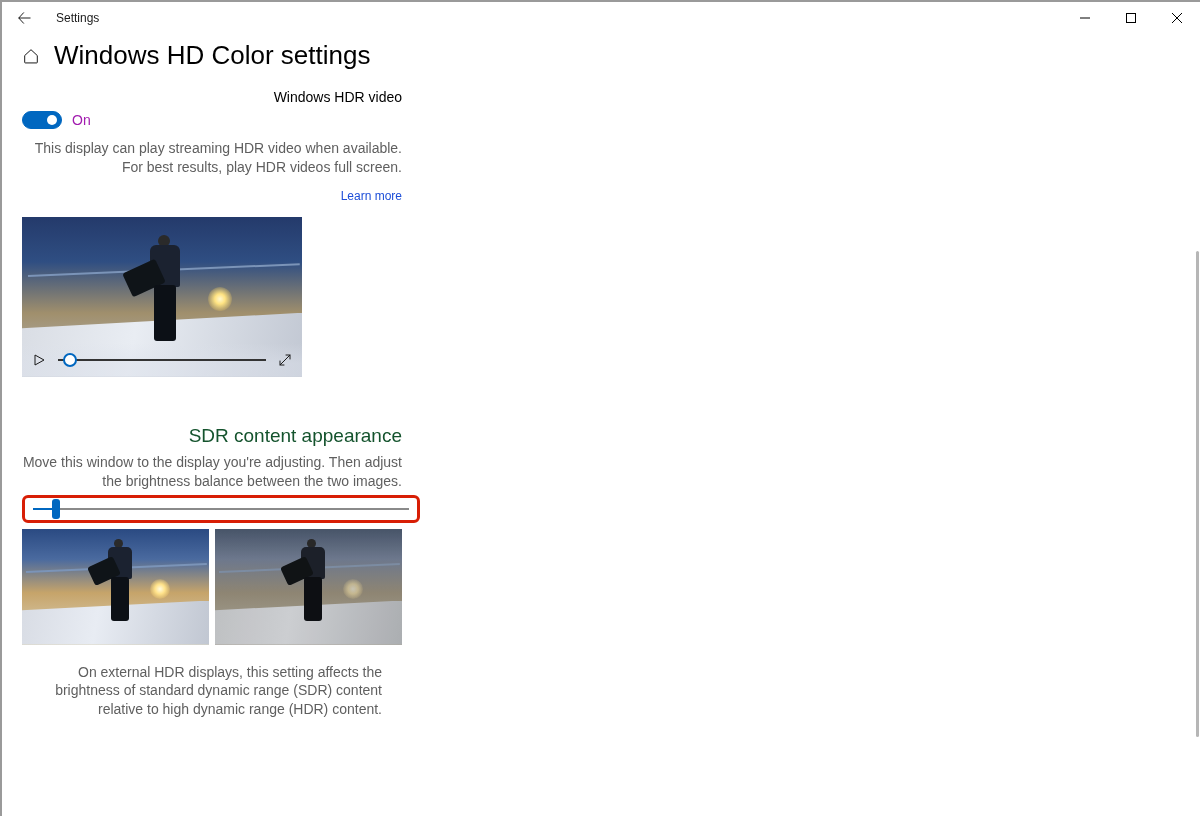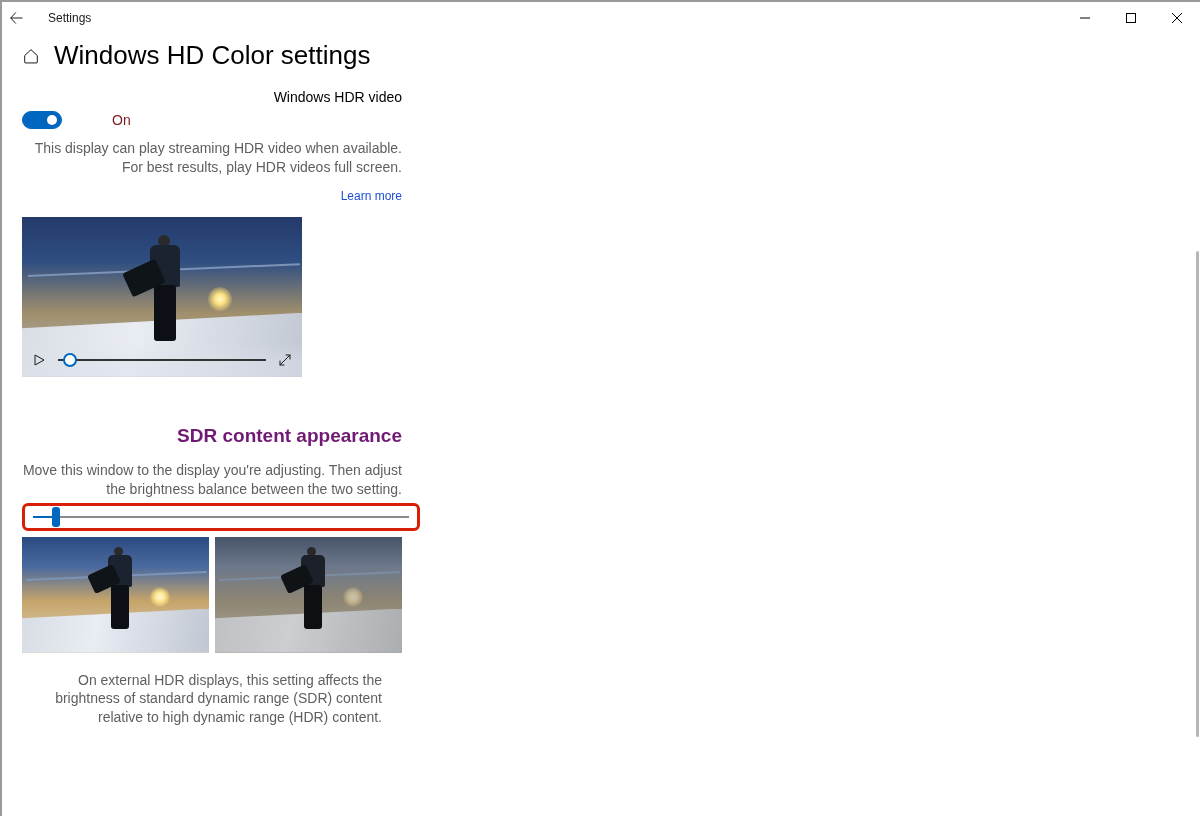--- a/index.html
+++ b/index.html
@@ -14,20 +14,21 @@
     box-sizing: border-box;
     border: 1px solid #9a9a9a;
   }
   *, *::before, *::after { box-sizing: inherit; }
 
   
   .titlebar {
     height: 32px;
     display: flex;
     align-items: center;
+    padding-left: 8px;
     font-size: 12px;
     color: #1a1a1a;
   }
   .titlebar .back-btn {
     width: 28px;
     height: 28px;
     display: flex;
     align-items: center;
     justify-content: center;
     margin-right: 18px;
@@ -96,22 +97,21 @@
     position: absolute;
     width: 10px;
     height: 10px;
     background: #fff;
     border-radius: 50%;
     top: 3px;
     right: 4px;
   }
   .toggle-label {
     font-size: 14px;
-    color: #7f1d1d;
-    margin-left: 40px;
+    color: #a21caf;
   }
 
   .desc {
     font-size: 14px;
     color: #5f5f5f;
     line-height: 1.35;
     margin-bottom: 12px;
   }
 
   .link {
@@ -203,23 +203,23 @@
     border-radius: 50%;
     transform: translate(-50%, -50%);
   }
 
   
   .sdr {
     margin-top: 48px;
   }
   .sdr-title {
     font-size: 19px;
-    color: #701a75;
-    font-weight: 700;
-    margin-bottom: 14px;
+    color: #14532d;
+    font-weight: 400;
+    margin-bottom: 6px;
   }
 
   .highlight-box {
     border: 3px solid #d81e05;
     border-radius: 6px;
     width: 398px;
     height: 28px;
     display: flex;
     align-items: center;
     padding: 0 8px;
@@ -388,21 +388,21 @@
         <span>
           <svg width="14" height="14" viewBox="0 0 14 14">
               <path d="M2 12 12 2M8 2h4v4M6 12H2V8" stroke="#1a1a1a" stroke-width="1" fill="none" stroke-linecap="round" stroke-linejoin="round"></path>
             </svg>
         </span>
       </div>
     </div>
 
     <div class="sdr">
       <div class="sdr-title">SDR content appearance</div>
-      <div class="desc" style="margin-bottom:4px;">Move this window to the display you're adjusting. Then adjust the brightness balance between the two setting.</div>
+      <div class="desc" style="margin-bottom:4px;">Move this window to the display you're adjusting. Then adjust the brightness balance between the two images.</div>
 
       <div class="highlight-box">
         <div class="slider-wrap">
           <div class="slider-track">
             <div class="filled"></div>
             <div class="thumb2"></div>
           </div>
         </div>
       </div>
 

